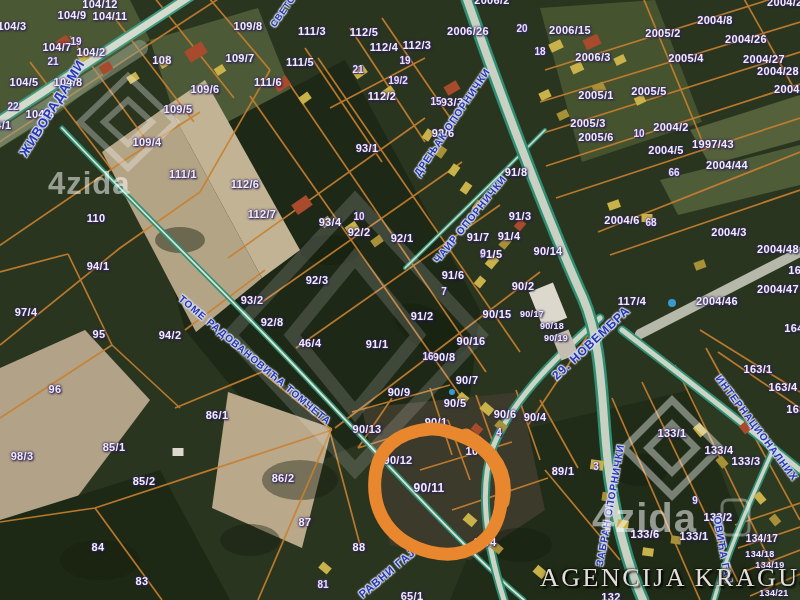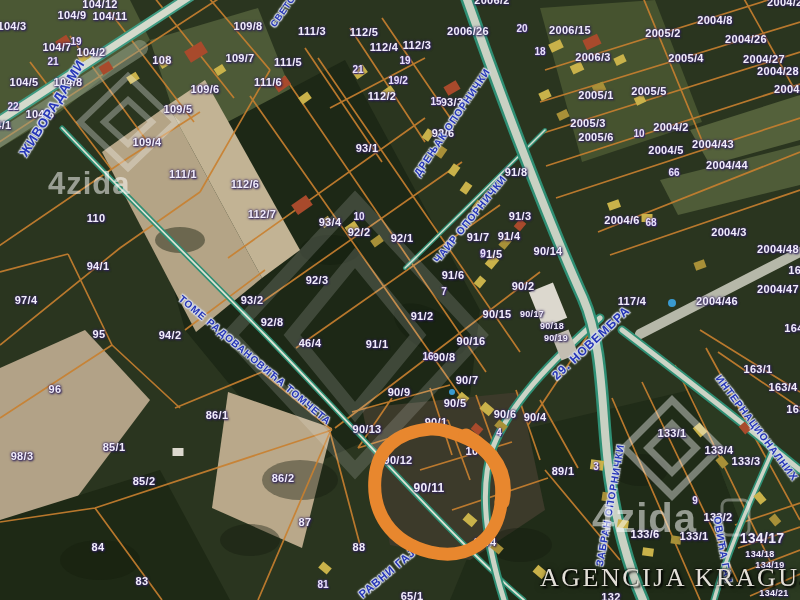--- a/index.html
+++ b/index.html
@@ -178,39 +178,39 @@
       <span class="plabel" style="left: -3px; top: 125px;">104/1</span>
       <span class="plabel" style="left: 248px; top: 26px;">109/8</span>
       <span class="plabel" style="left: 240px; top: 58px;">109/7</span>
       <span class="plabel" style="left: 205px; top: 89px;">109/6</span>
       <span class="plabel" style="left: 178px; top: 109px;">109/5</span>
       <span class="plabel" style="left: 147px; top: 142px;">109/4</span>
       <span class="plabel" style="left: 183px; top: 174px;">111/1</span>
       <span class="plabel" style="left: 245px; top: 184px;">112/6</span>
       <span class="plabel" style="left: 96px; top: 218px;">110</span>
       <span class="plabel" style="left: 98px; top: 266px;">94/1</span>
-      <span class="plabel" style="left: 26px; top: 300px;">97/4</span>
+      <span class="plabel" style="left: 26px; top: 312px;">97/4</span>
       <span class="plabel" style="left: 99px; top: 334px;">95</span>
       <span class="plabel" style="left: 170px; top: 335px;">94/2</span>
       <span class="plabel" style="left: 55px; top: 389px;">96</span>
       <span class="plabel" style="left: 22px; top: 456px;">98/3</span>
       <span class="plabel" style="left: 114px; top: 447px;">85/1</span>
       <span class="plabel" style="left: 144px; top: 481px;">85/2</span>
       <span class="plabel" style="left: 217px; top: 415px;">86/1</span>
       <span class="plabel" style="left: 283px; top: 478px;">86/2</span>
       <span class="plabel" style="left: 98px; top: 547px;">84</span>
       <span class="plabel" style="left: 142px; top: 581px;">83</span>
       <span class="plabel" style="left: 305px; top: 522px;">87</span>
       <span class="plabel" style="left: 359px; top: 547px;">88</span>
       <span class="plabel" style="left: 412px; top: 596px;">65/1</span>
       <span class="plabel" style="left: 312px; top: 31px;">111/3</span>
       <span class="plabel" style="left: 364px; top: 32px;">112/5</span>
       <span class="plabel" style="left: 384px; top: 47px;">112/4</span>
       <span class="plabel" style="left: 417px; top: 45px;">112/3</span>
-      <span class="plabel" style="left: 288px; top: 62px;">111/5</span>
+      <span class="plabel" style="left: 300px; top: 62px;">111/5</span>
       <span class="plabel" style="left: 268px; top: 82px;">111/6</span>
       <span class="plabel" style="left: 382px; top: 96px;">112/2</span>
       <span class="plabel" style="left: 262px; top: 214px;">112/7</span>
       <span class="plabel" style="left: 468px; top: 31px;">2006/26</span>
       <span class="plabel" style="left: 492px; top: 0px;">2006/2</span>
       <span class="plabel" style="left: 570px; top: 30px;">2006/15</span>
       <span class="plabel" style="left: 593px; top: 57px;">2006/3</span>
       <span class="plabel" style="left: 663px; top: 33px;">2005/2</span>
       <span class="plabel" style="left: 686px; top: 58px;">2005/4</span>
       <span class="plabel" style="left: 596px; top: 95px;">2005/1</span>
@@ -218,21 +218,21 @@
       <span class="plabel" style="left: 588px; top: 123px;">2005/3</span>
       <span class="plabel" style="left: 596px; top: 137px;">2005/6</span>
       <span class="plabel" style="left: 715px; top: 20px;">2004/8</span>
       <span class="plabel" style="left: 746px; top: 39px;">2004/26</span>
       <span class="plabel" style="left: 764px; top: 59px;">2004/27</span>
       <span class="plabel" style="left: 778px; top: 71px;">2004/28</span>
       <span class="plabel" style="left: 795px; top: 89px;">2004/29</span>
       <span class="plabel" style="left: 788px; top: 2px;">2004/25</span>
       <span class="plabel" style="left: 671px; top: 127px;">2004/2</span>
       <span class="plabel" style="left: 666px; top: 150px;">2004/5</span>
-      <span class="plabel" style="left: 713px; top: 144px;">2004/43</span>
+      <span class="plabel" style="left: 713px; top: 144px;">1997/43</span>
       <span class="plabel" style="left: 727px; top: 165px;">2004/44</span>
       <span class="plabel" style="left: 622px; top: 220px;">2004/6</span>
       <span class="plabel" style="left: 729px; top: 232px;">2004/3</span>
       <span class="plabel" style="left: 778px; top: 249px;">2004/48</span>
       <span class="plabel" style="left: 778px; top: 289px;">2004/47</span>
       <span class="plabel" style="left: 717px; top: 301px;">2004/46</span>
       <span class="plabel" style="left: 632px; top: 301px;">117/4</span>
       <span class="plabel" style="left: 548px; top: 251px;">90/14</span>
       <span class="plabel" style="left: 452px; top: 102px;">93/3</span>
       <span class="plabel" style="left: 443px; top: 133px;">92/6</span>
@@ -270,21 +270,21 @@
       <span class="plabel" style="left: 472px; top: 451px;">10</span>
       <span class="plabel" style="left: 429px; top: 488px; font-size: 12px;">90/11</span>
       <span class="plabel" style="left: 485px; top: 542px;">89/4</span>
       <span class="plabel" style="left: 563px; top: 471px;">89/1</span>
       <span class="plabel" style="left: 672px; top: 433px;">133/1</span>
       <span class="plabel" style="left: 719px; top: 450px;">133/4</span>
       <span class="plabel" style="left: 746px; top: 461px;">133/3</span>
       <span class="plabel" style="left: 718px; top: 517px;">133/2</span>
       <span class="plabel" style="left: 645px; top: 534px;">133/6</span>
       <span class="plabel" style="left: 694px; top: 536px;">133/1</span>
-      <span class="plabel" style="left: 762px; top: 538px; font-size: 14px;">134/17</span>
+      <span class="plabel" style="left: 762px; top: 538px; font-size: 10px;">134/17</span>
       <span class="plabel" style="left: 760px; top: 554px; font-size: 9px;">134/18</span>
       <span class="plabel" style="left: 770px; top: 565px; font-size: 9px;">134/19</span>
       <span class="plabel" style="left: 774px; top: 593px; font-size: 9px;">134/21</span>
       <span class="plabel" style="left: 758px; top: 369px;">163/1</span>
       <span class="plabel" style="left: 783px; top: 387px;">163/4</span>
       <span class="plabel" style="left: 796px; top: 409px;">163</span>
       <span class="plabel" style="left: 794px; top: 328px;">164</span>
       <span class="plabel" style="left: 798px; top: 270px;">163</span>
       <span class="plabel" style="left: 611px; top: 597px;">132</span>
       <span class="hnum" style="left: 76px; top: 41px;">19</span>

